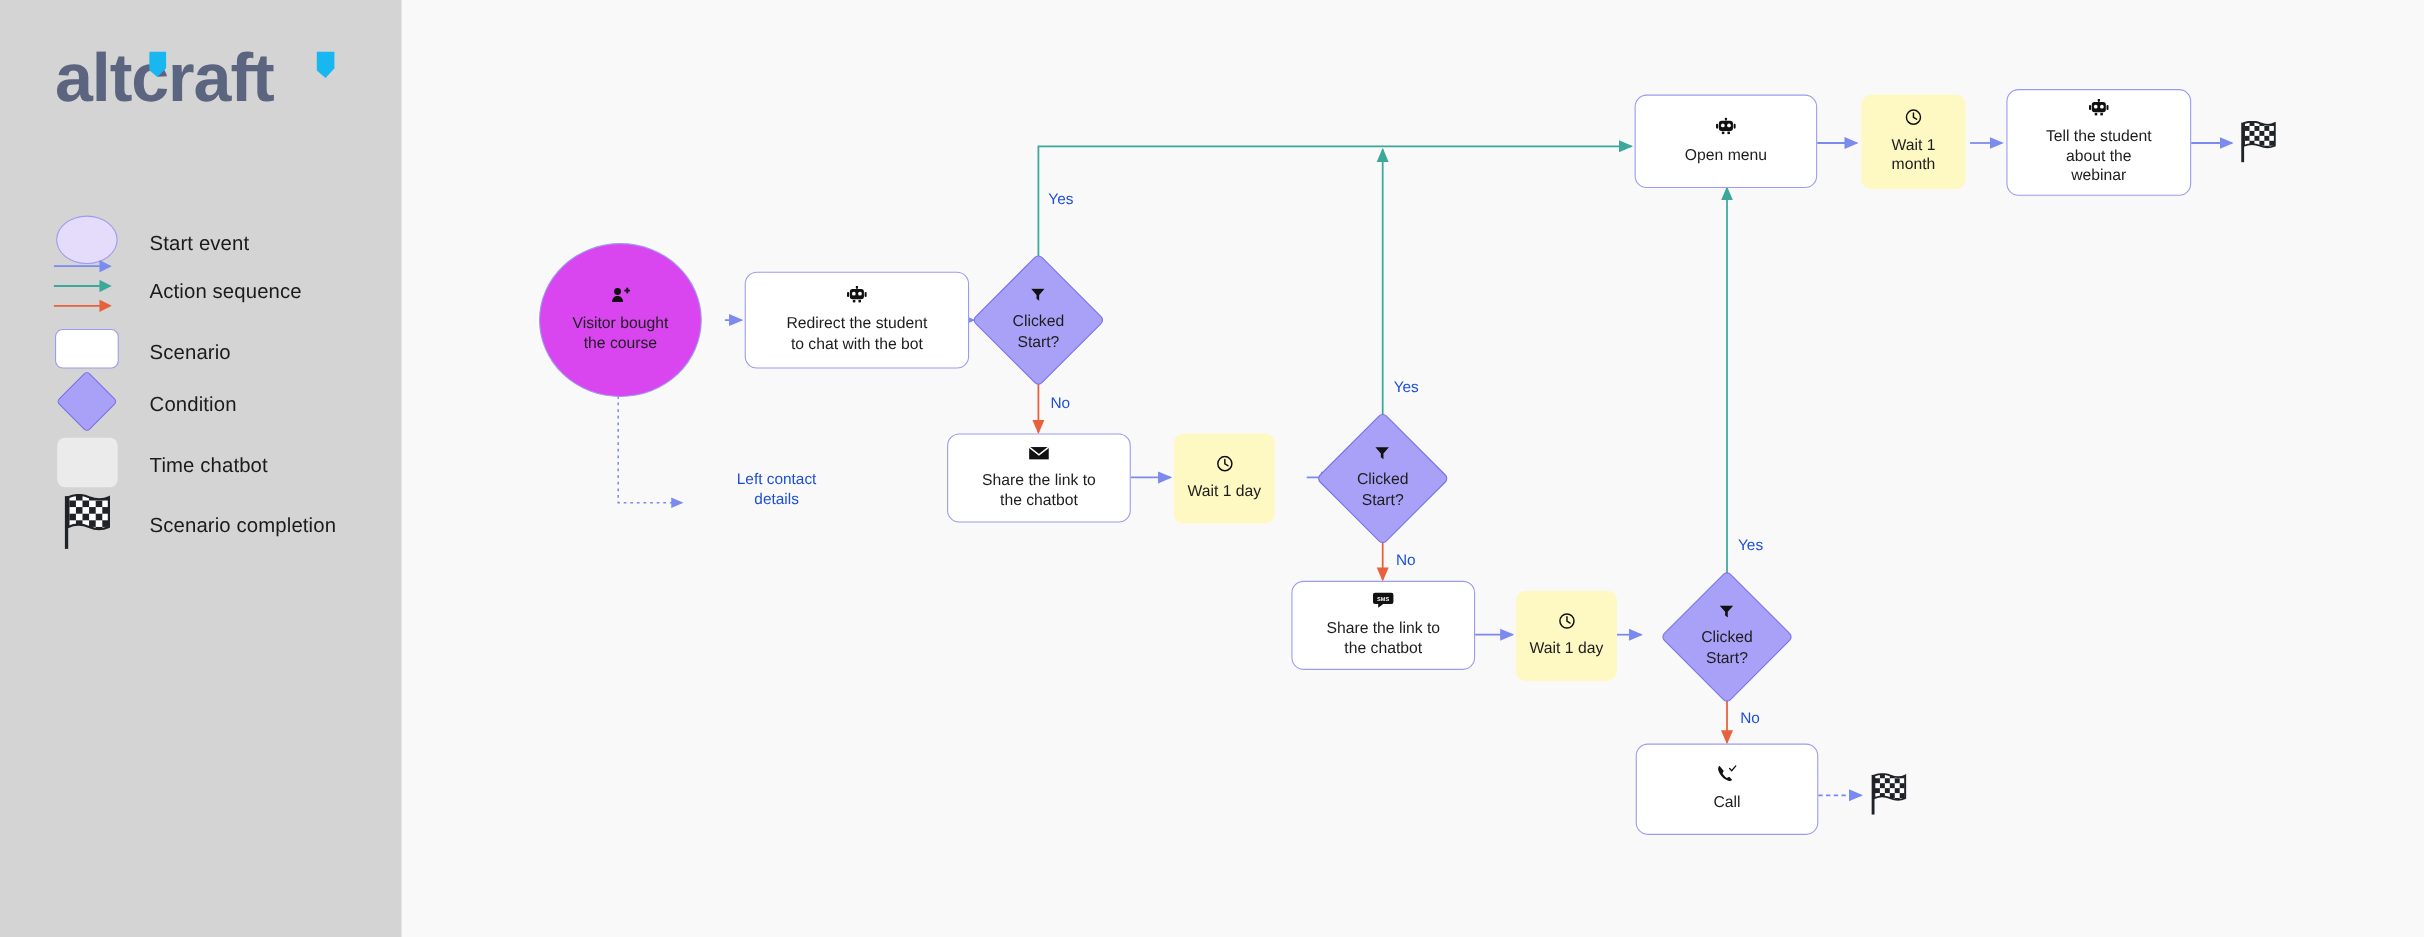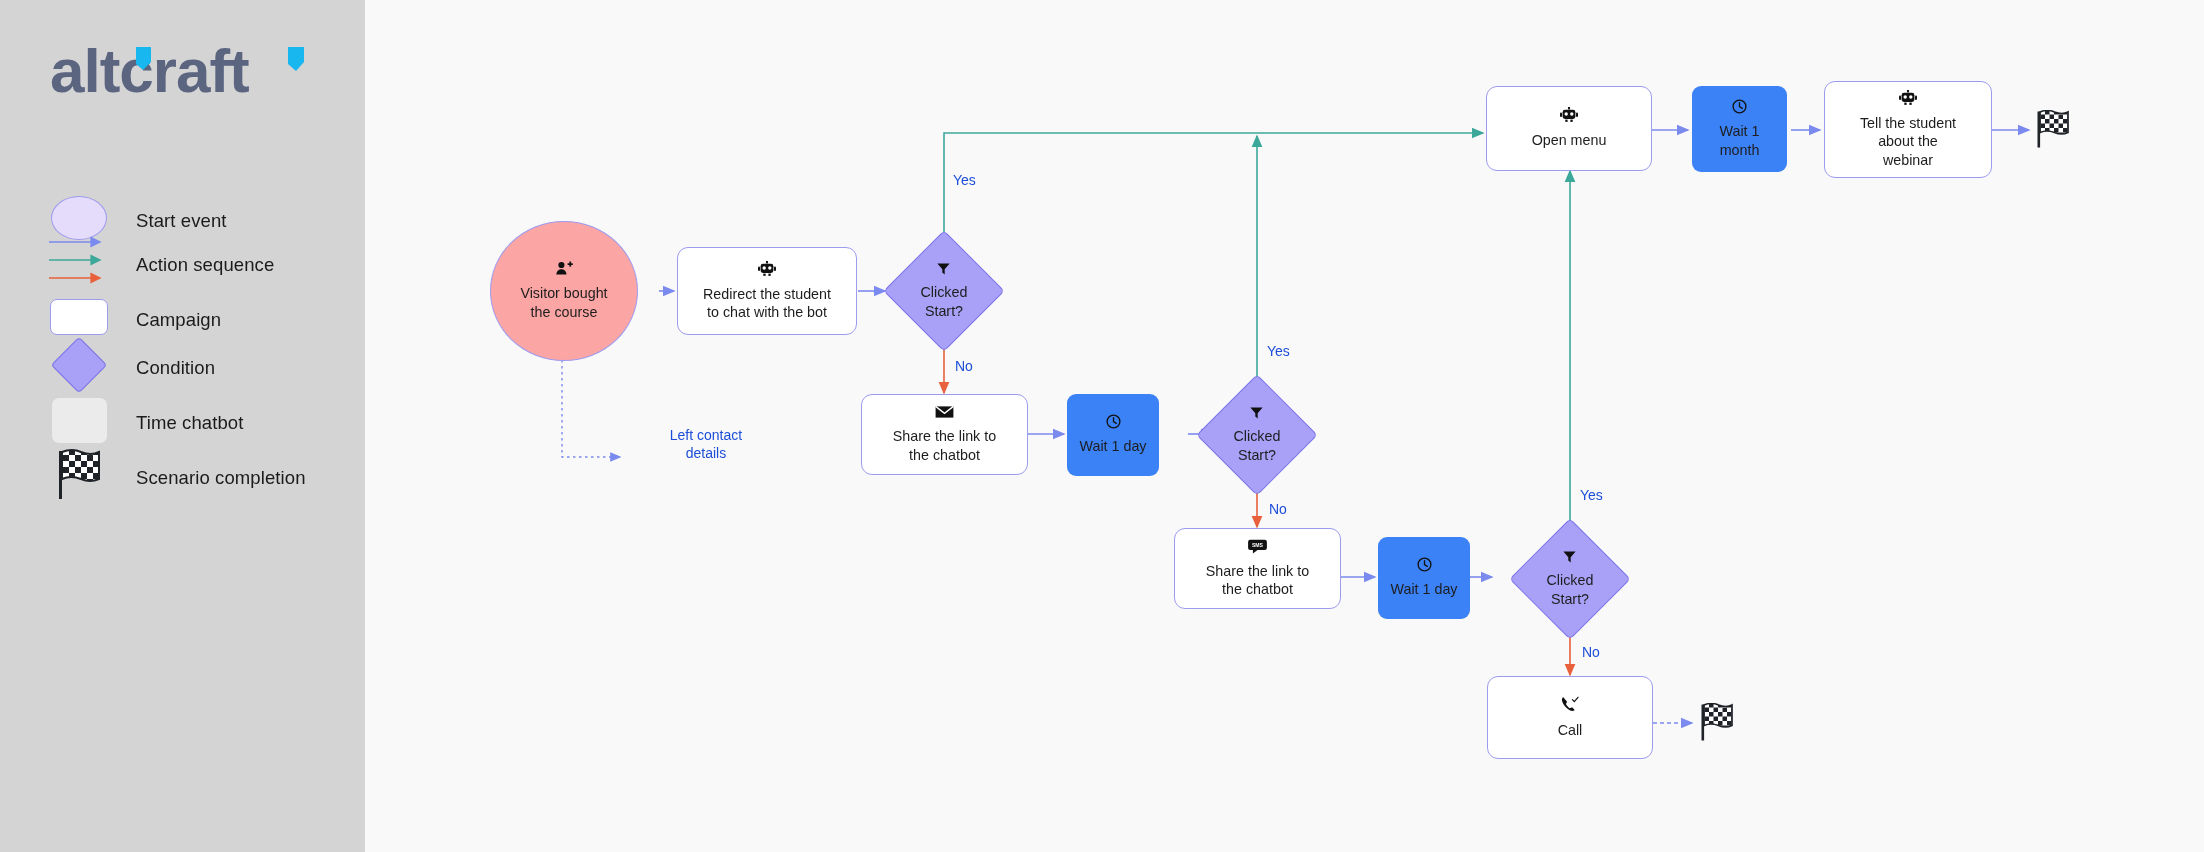--- a/index.html
+++ b/index.html
@@ -103,31 +103,31 @@
   }
   .node .ntext {
     font-size: 14.3px;
     line-height: 1.28;
     white-space: pre-line;
     color: #1d1d1d;
   }
 
   .n-start {
     border-radius: 50%;
-    background: #fca5a5;
+    background: #d946ef;
     border: 1.4px solid #9D9BEF;
   }
   .n-campaign {
     border-radius: 11px;
     background: #FFFFFF;
     border: 1.4px solid #9D9BEF;
   }
   .n-time {
     border-radius: 9px;
-    background: #3b82f6;
+    background: #fef9c3;
     border: none;
   }
   .n-condition {
     background: transparent;
     border: none;
   }
   .diamond-shape {
     position: absolute;
     left: 0; top: 0;
     width: 100%; height: 100%;
@@ -202,21 +202,21 @@
           <line x1="1" y1="45" x2="52" y2="45" stroke="#E8603C" stroke-width="1.6" marker-end="url(#lm-r)"></line>
         </svg>
       </div>
       <div class="legend-label" style="top:21px;">Action sequence</div>
     </div>
 
     <div class="legend-row" style="top:287px;">
       <div class="legend-icon">
         <div class="lg-campaign"></div>
       </div>
-      <div class="legend-label" style="top:21px;">Campaign</div>
+      <div class="legend-label" style="top:21px;">Scenario</div>
     </div>
 
     <div class="legend-row" style="top:335px;">
       <div class="legend-icon">
         <div class="lg-diamond"></div>
       </div>
       <div class="legend-label" style="top:21px;text-align:center;">Condition</div>
     </div>
 
     <div class="legend-row" style="top:390px;">
@@ -298,21 +298,21 @@
         <circle cx="5.4" cy="4" r="3.1" fill="#111"></circle>
         <path d="M0.3 13.6 C0.6 9.9 2.8 8.2 5.4 8.2 C8 8.2 10.2 9.9 10.5 13.6 z" fill="#111"></path>
         <rect x="11.6" y="2.3" width="5.2" height="1.7" fill="#111"></rect>
         <rect x="13.4" y="0.5" width="1.7" height="5.2" fill="#111"></rect>
       </svg>
     </span>
     <span class="ntext">Visitor bought
 the course</span>
   </div>
 
-  <div class="node n-campaign" style="left:677px; top:247px; width:180px; height:88px;">
+  <div class="node n-campaign" style="left:677px; top:247px; width:204px; height:88px;">
     <span class="nicon">
       <svg width="18" height="16" viewBox="0 0 18 16" aria-hidden="true">
         <rect x="8.3" y="0" width="1.4" height="2.6" fill="#111"></rect>
         <circle cx="9" cy="0.9" r="1.1" fill="#111"></circle>
         <rect x="2.6" y="2.8" width="12.8" height="9.2" rx="2.4" fill="#111"></rect>
         <circle cx="6.2" cy="7" r="1.7" fill="#fff"></circle>
         <circle cx="11.8" cy="7" r="1.7" fill="#fff"></circle>
         <rect x="0" y="5.4" width="2" height="4.6" rx="1" fill="#111"></rect>
         <rect x="16" y="5.4" width="2" height="4.6" rx="1" fill="#111"></rect>
         <rect x="5.3" y="12.6" width="2.3" height="2.3" fill="#111"></rect>

